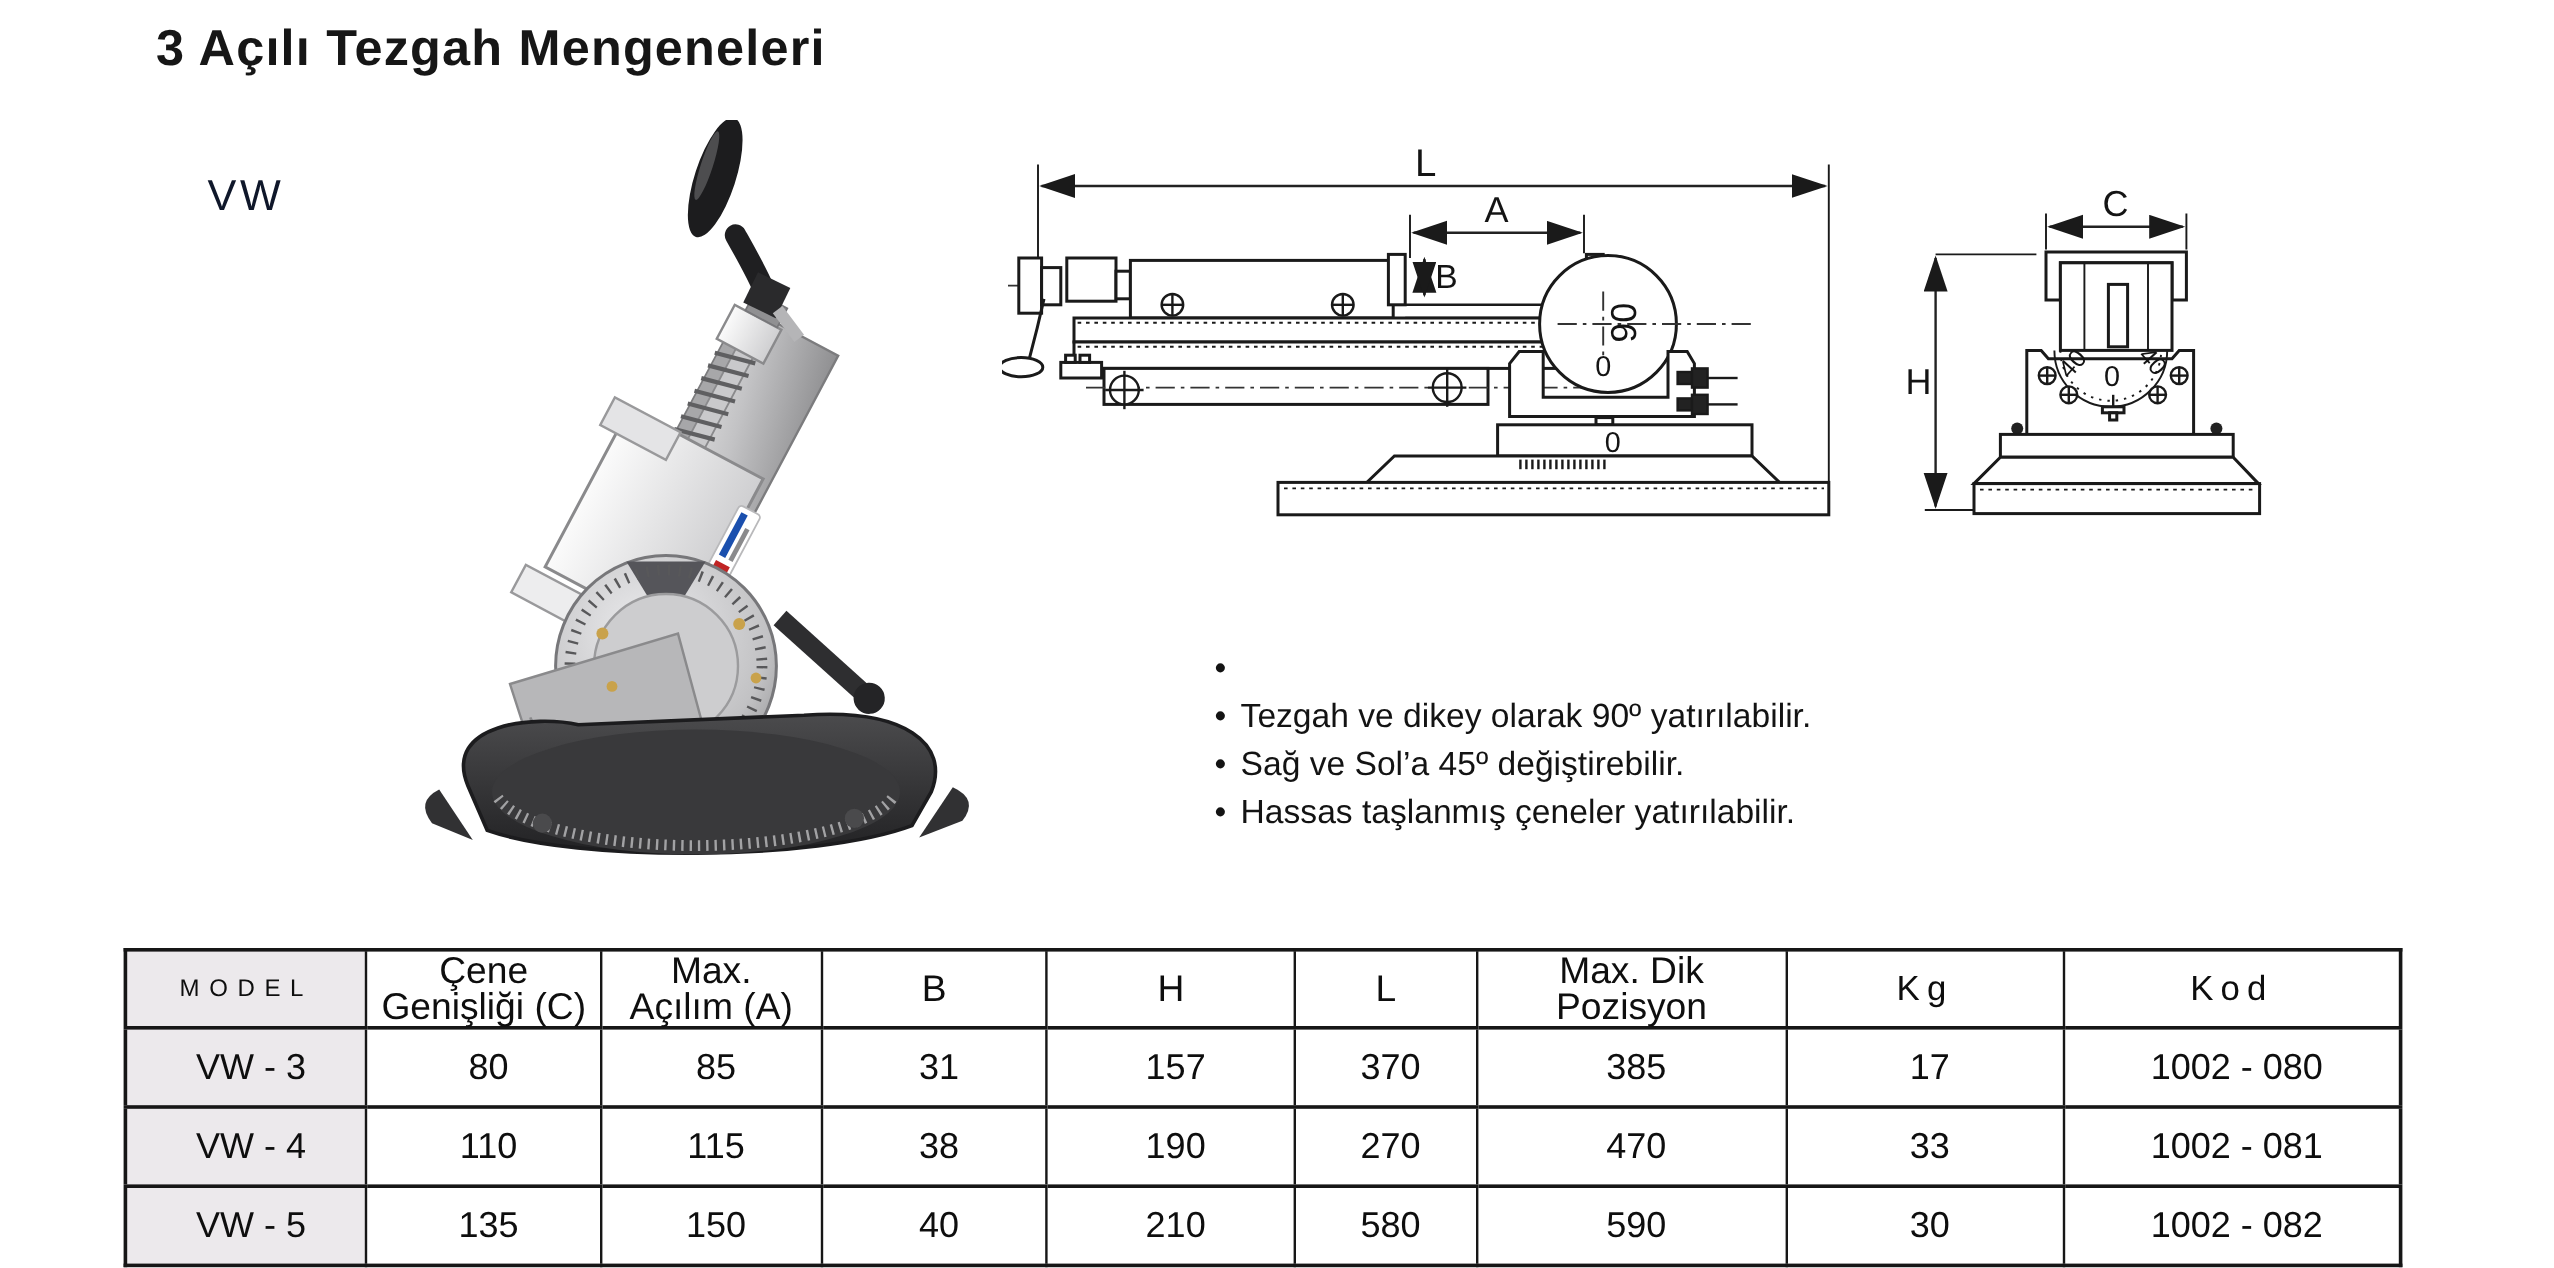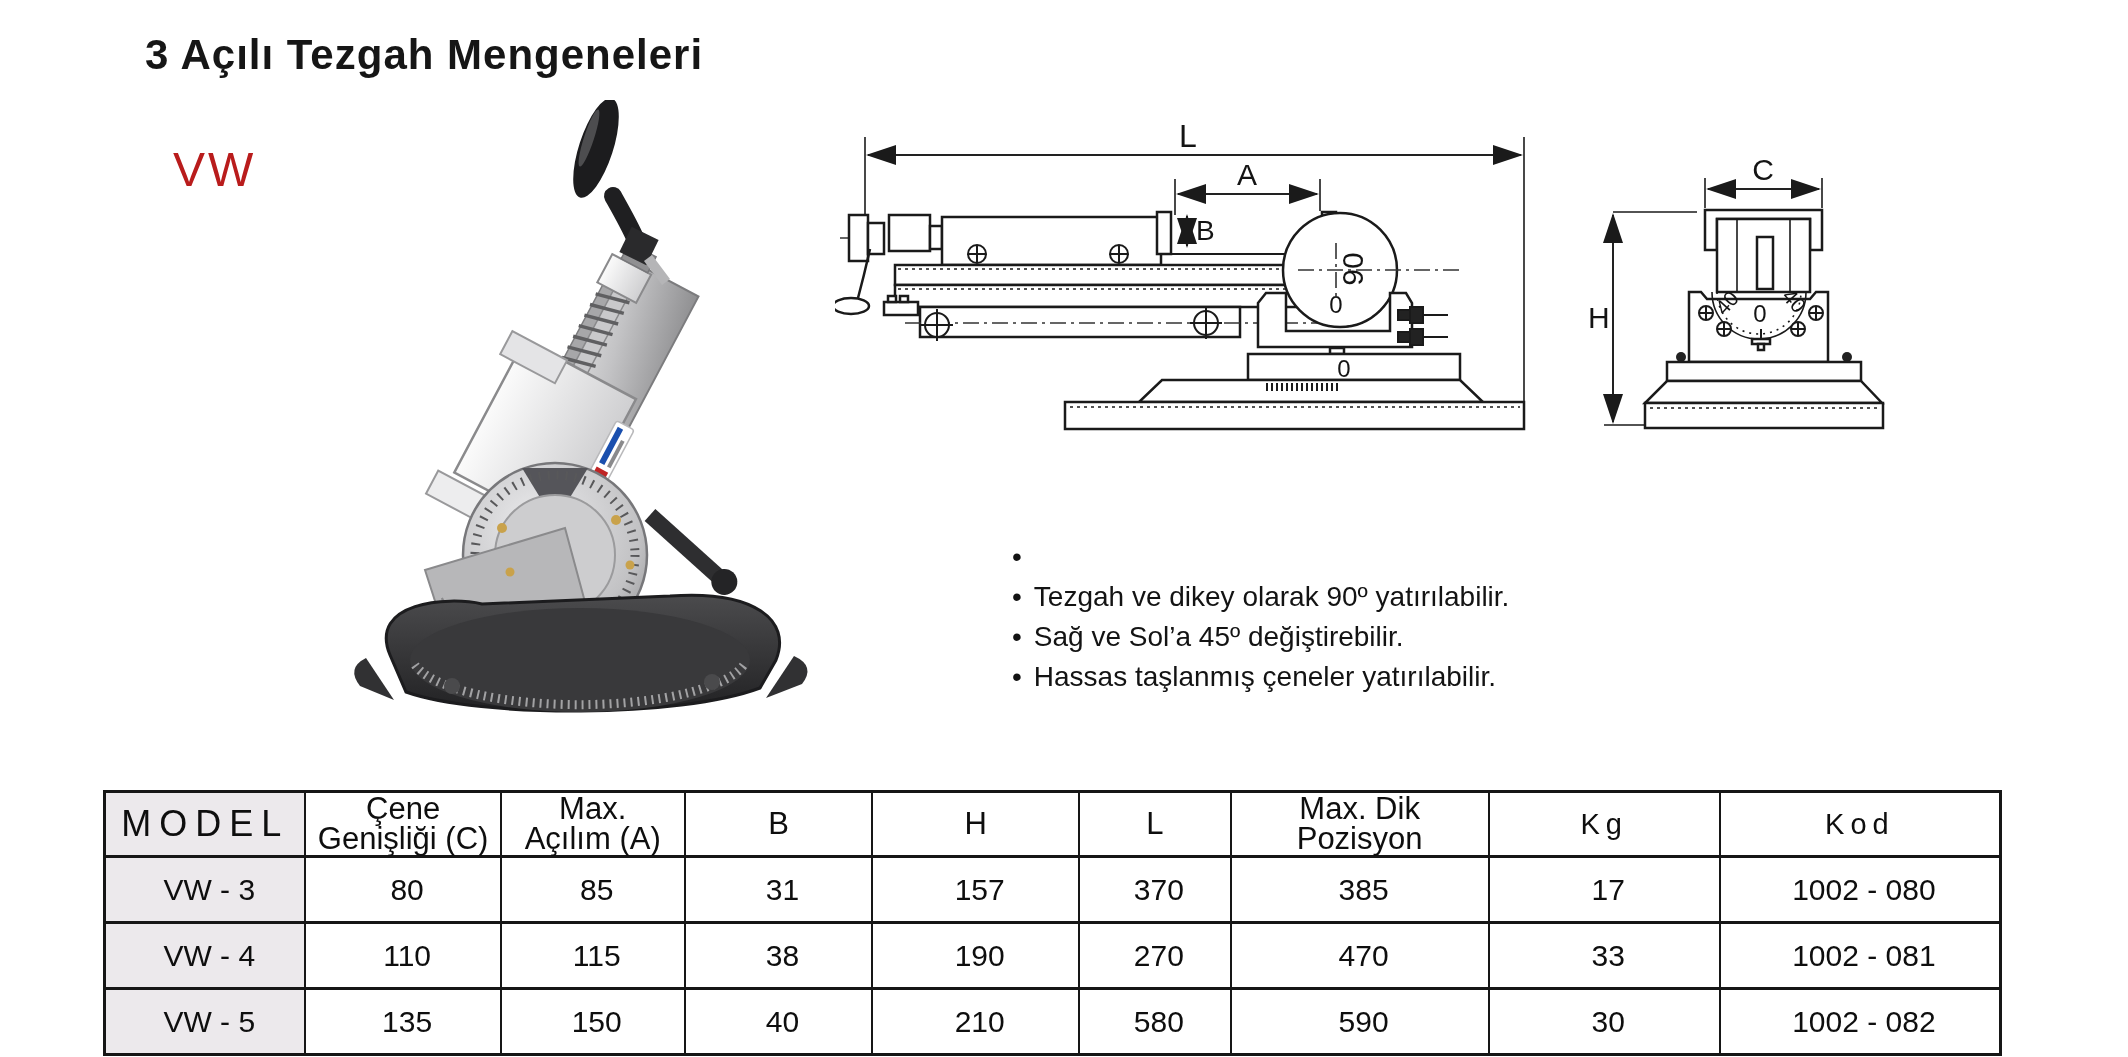--- a/index.html
+++ b/index.html
@@ -1,36 +1,36 @@
 <!DOCTYPE html>
 <html><head>
 <meta charset="utf-8">
 <style>
   html,body{margin:0;padding:0;background:#ffffff;}
   body{font-family:"Liberation Sans","DejaVu Sans",sans-serif;color:#111;}
   .page{position:relative;width:2128px;height:1057px;background:#fff;overflow:hidden;}
 
-  .title{position:absolute;left:130px;top:16px;font-size:42px;font-weight:bold;letter-spacing:1px;color:#161616;margin:15px;}
-  .vw-label{position:absolute;left:173px;top:142px;font-size:48px;letter-spacing:3px;color:#b91c1c;}
+  .title{position:absolute;left:130px;top:16px;font-size:42px;font-weight:bold;letter-spacing:1px;color:#161616;margin:0;}
+  .vw-label{position:absolute;left:173px;top:142px;font-size:36px;letter-spacing:3px;color:#0f172a;}
 
   .photo{position:absolute;left:330px;top:100px;width:500px;height:625px;}
   .sideview{position:absolute;left:835px;top:112px;width:720px;height:330px;}
   .frontview{position:absolute;left:1586px;top:152px;width:372px;height:290px;}
 
   .features{position:absolute;left:1012px;top:541px;list-style:none;margin:0;padding:0;}
   .features li{display:flex;align-items:flex-start;font-size:28px;line-height:31px;margin-bottom:9px;color:#131313;}
   .features .dot{margin-right:12px;font-size:28px;}
 
   table.spec{position:absolute;left:103px;top:790px;width:1899px;height:257px;border-collapse:collapse;table-layout:fixed;background:#fff;}
   table.spec th,table.spec td{border:2px solid #161616;text-align:center;vertical-align:middle;font-weight:normal;color:#0e0e0e;padding:0 4px;}
   table.spec{border:3px solid #161616;}
   table.spec thead th{font-size:31px;line-height:30px;white-space:pre-line;height:62px;}
   table.spec tbody td{font-size:30px;height:63px;border-top-width:3px;padding-left:12px;}
   table.spec .model-col{background:#ece9ec;}
-  table.spec thead th:first-child{letter-spacing:8px;font-size:36px;text-align:center;}
+  table.spec thead th:first-child{letter-spacing:8px;font-size:20px;text-align:center;}
   table.spec thead th:nth-child(8),table.spec thead th:nth-child(9){letter-spacing:6px;font-size:29px;}
   table.spec col.c1{width:10.6%}.spec col.c2{width:10.3%}.spec col.c3{width:9.7%}
   table.spec col.c4{width:9.9%}.spec col.c5{width:10.9%}.spec col.c6{width:8.0%}
   table.spec col.c7{width:13.6%}.spec col.c8{width:12.2%}.spec col.c9{width:14.8%}
 
   svg text{font-family:"Liberation Sans","DejaVu Sans",sans-serif;fill:#141414;}
   .dline{stroke:#222;stroke-width:2;fill:none;}
   .body-line{stroke:#1a1a1a;stroke-width:2.5;fill:#ffffff;}
   .thin{stroke:#1a1a1a;stroke-width:1.6;fill:none;}
   .cl{stroke:#333;stroke-width:1.6;fill:none;stroke-dasharray:16 5 3 5;}

